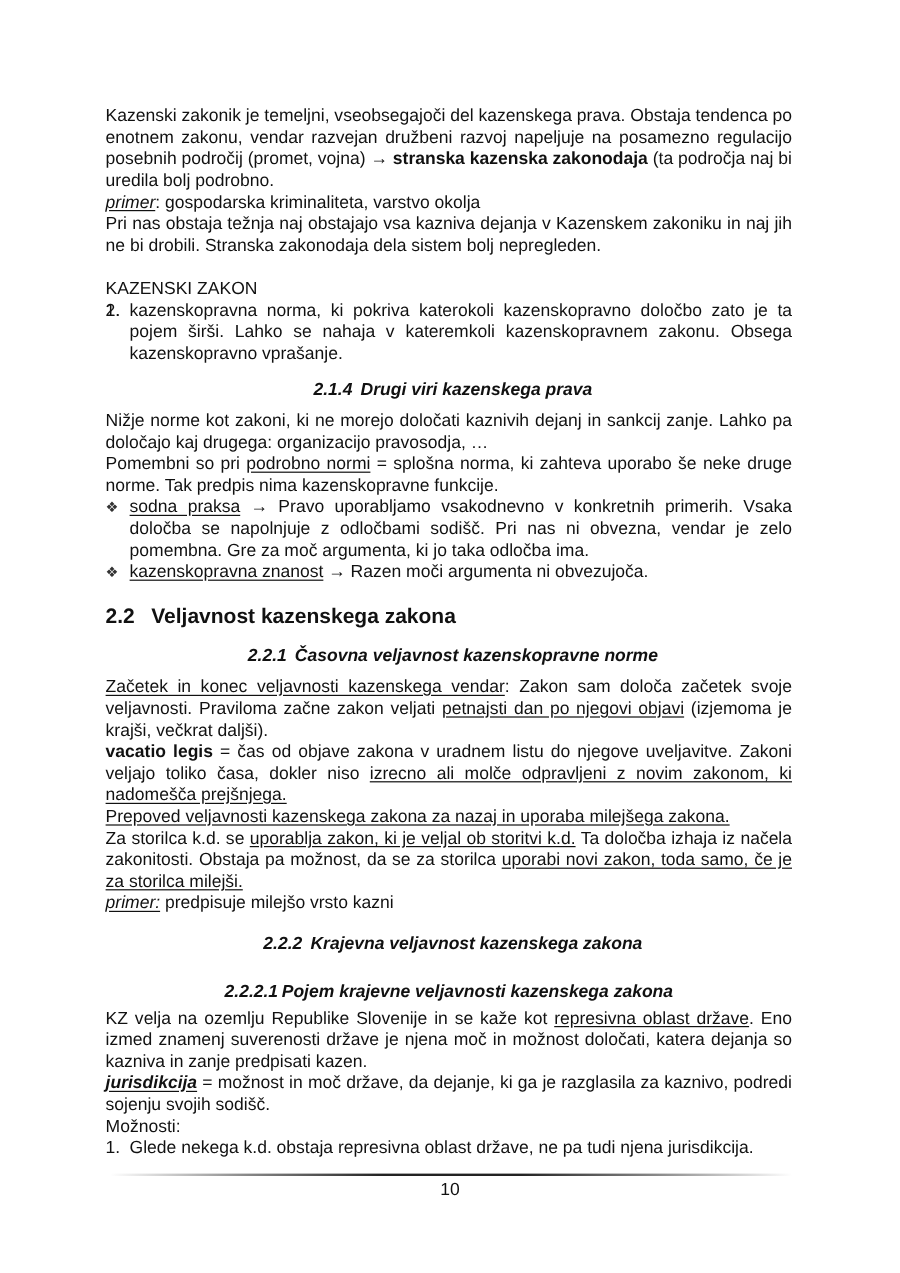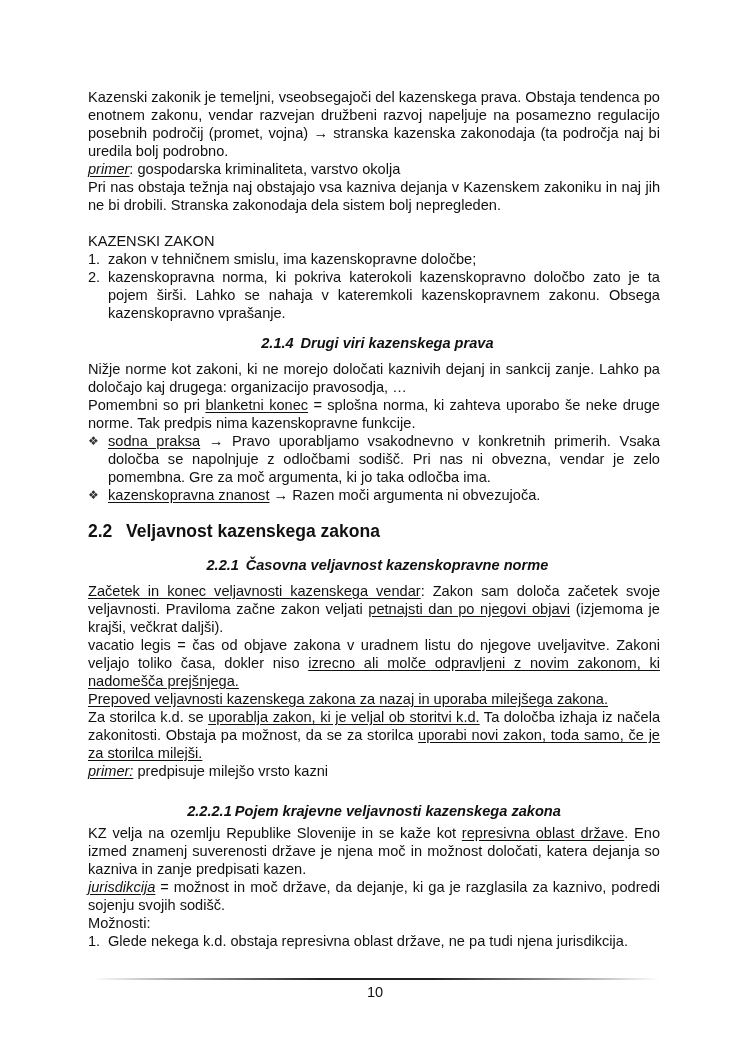--- a/index.html
+++ b/index.html
@@ -1,21 +1,21 @@
 <!DOCTYPE html>
 <html><head>
 <meta charset="utf-8">
 <style>
   html, body { margin: 0; padding: 0; background: #ffffff; }
   body { width: 750px; height: 1061px; position: relative; overflow: hidden;
          font-family: "Liberation Sans", sans-serif; color: #111; }
   .page { position: absolute; left: 88px; top: 88px; width: 572px; font-size: 14.6px; line-height: 18px; }
   p { margin: 0; text-align: justify; text-align-last: left; }
   .u { text-decoration: underline; text-underline-offset: 2px; }
-  .b { font-weight: normal; }
+  .b { font-weight: bold; }
   .i { font-style: italic; }
   .gap { height: 18px; }
   ol.num { margin: 0; padding: 0; list-style: none; }
   ol.num li { position: relative; padding-left: 20px; text-align: justify; }
   ol.num li .n { position: absolute; left: 0; top: 0; }
   h3 { font-size: 14.6px; font-weight: bold; font-style: italic; margin: 12px 0 8px 0; line-height: 18px; text-align: center; }
   h3 .sn { display: inline-block; width: 46px; }
   h2 { font-size: 17.5px; font-weight: bold; margin: 16px 0 14px 0; line-height: 22px; }
   h2 .sn { display: inline-block; width: 38px; }
   ul.bul { margin: 0; padding: 0; list-style: none; }
@@ -33,41 +33,42 @@
   <p>
     <span>Kazenski zakonik je temeljni, vseobsegajoči del kazenskega prava. Obstaja tendenca po enotnem zakonu, vendar razvejan družbeni razvoj napeljuje na posamezno regulacijo posebnih področij (promet, vojna) </span><span>→</span> <span class="b">stranska kazenska zakonodaja</span><span> (ta področja naj bi uredila bolj podrobno.</span>
   </p>
   <p><span class="i u">primer</span><span>: gospodarska kriminaliteta, varstvo okolja</span></p>
   <p>Pri nas obstaja težnja naj obstajajo vsa kazniva dejanja v Kazenskem zakoniku in naj jih ne bi drobili. Stranska zakonodaja dela sistem bolj nepregleden.</p>
 
   <div class="gap"></div>
 
   <p>KAZENSKI ZAKON</p>
   <ol class="num">
-    <li><span class="n">1.</span><span>zakon v tehničnem smislu, ima kazenskopravne določbe;</span></li>
+    <li><span class="n">1.</span></li>
     <li><span class="n">2.</span><span>kazenskopravna norma, ki pokriva katerokoli kazenskopravno določbo zato je ta pojem širši. Lahko se nahaja v kateremkoli kazenskopravnem zakonu. Obsega kazenskopravno vprašanje.</span></li>
   </ol>
 
   <h3><span class="sn">2.1.4</span><span>Drugi viri kazenskega prava</span></h3>
   <p>Nižje norme kot zakoni, ki ne morejo določati kaznivih dejanj in sankcij zanje. Lahko pa določajo kaj drugega: organizacijo pravosodja, …</p>
-  <p><span>Pomembni so pri </span><span class="u">blanketni konec</span><span> = splošna norma, ki zahteva uporabo še neke druge norme. Tak predpis nima kazenskopravne funkcije.</span></p>
+  <p><span>Pomembni so pri </span><span class="u">podrobno normi</span><span> = splošna norma, ki zahteva uporabo še neke druge norme. Tak predpis nima kazenskopravne funkcije.</span></p>
   <ul class="bul">
     <li><span class="bi">❖</span><span class="u">sodna praksa</span> <span>→</span><span> Pravo uporabljamo vsakodnevno v konkretnih primerih. Vsaka določba se napolnjuje z odločbami sodišč. Pri nas ni obvezna, vendar je zelo pomembna. Gre za moč argumenta, ki jo taka odločba ima.</span></li>
     <li><span class="bi">❖</span><span class="u">kazenskopravna znanost</span> <span>→</span><span> Razen moči argumenta ni obvezujoča.</span></li>
   </ul>
 
   <h2><span class="sn">2.2</span><span>Veljavnost kazenskega zakona</span></h2>
 
   <h3 style="margin-top:0"><span class="sn">2.2.1</span><span>Časovna veljavnost kazenskopravne norme</span></h3>
   <p><span class="u">Začetek in konec veljavnosti kazenskega vendar</span><span>: Zakon sam določa začetek svoje veljavnosti. Praviloma začne zakon veljati </span><span class="u">petnajsti dan po njegovi objavi</span><span> (izjemoma je krajši, večkrat daljši).</span></p>
   <p><span class="b">vacatio legis</span><span> = čas od objave zakona v uradnem listu do njegove uveljavitve. Zakoni veljajo toliko časa, dokler niso </span><span class="u">izrecno ali molče odpravljeni z novim zakonom, ki nadomešča prejšnjega.</span></p>
   <p><span class="u">Prepoved veljavnosti kazenskega zakona za nazaj in uporaba milejšega zakona.</span></p>
   <p><span>Za storilca k.d. se </span><span class="u">uporablja zakon, ki je veljal ob storitvi k.d.</span><span> Ta določba izhaja iz načela zakonitosti. Obstaja pa možnost, da se za storilca </span><span class="u">uporabi novi zakon, toda samo, če je za storilca milejši.</span></p>
   <p><span class="i u">primer:</span><span> predpisuje milejšo vrsto kazni</span></p>
 
+  <h3 style="margin-top:16px"><span class="sn">2.2.2</span><span>Krajevna veljavnost kazenskega zakona</span></h3>
 
   <h3 style="margin-top:22px; margin-bottom:4px"><span style="margin-right:3px">2.2.2.1</span><span>Pojem krajevne veljavnosti kazenskega zakona</span></h3>
   <p><span>KZ velja na ozemlju Republike Slovenije in se kaže kot </span><span class="u">represivna oblast države</span><span>. Eno izmed znamenj suverenosti države je njena moč in možnost določati, katera dejanja so kazniva in zanje predpisati kazen.</span></p>
   <p><span class="b i u">jurisdikcija</span><span> = možnost in moč države, da dejanje, ki ga je razglasila za kaznivo, podredi sojenju svojih sodišč.</span></p>
   <p>Možnosti:</p>
   <ol class="num">
     <li><span class="n">1.</span><span>Glede nekega k.d. obstaja represivna oblast države, ne pa tudi njena jurisdikcija.</span></li>
   </ol>
 </div>
 

